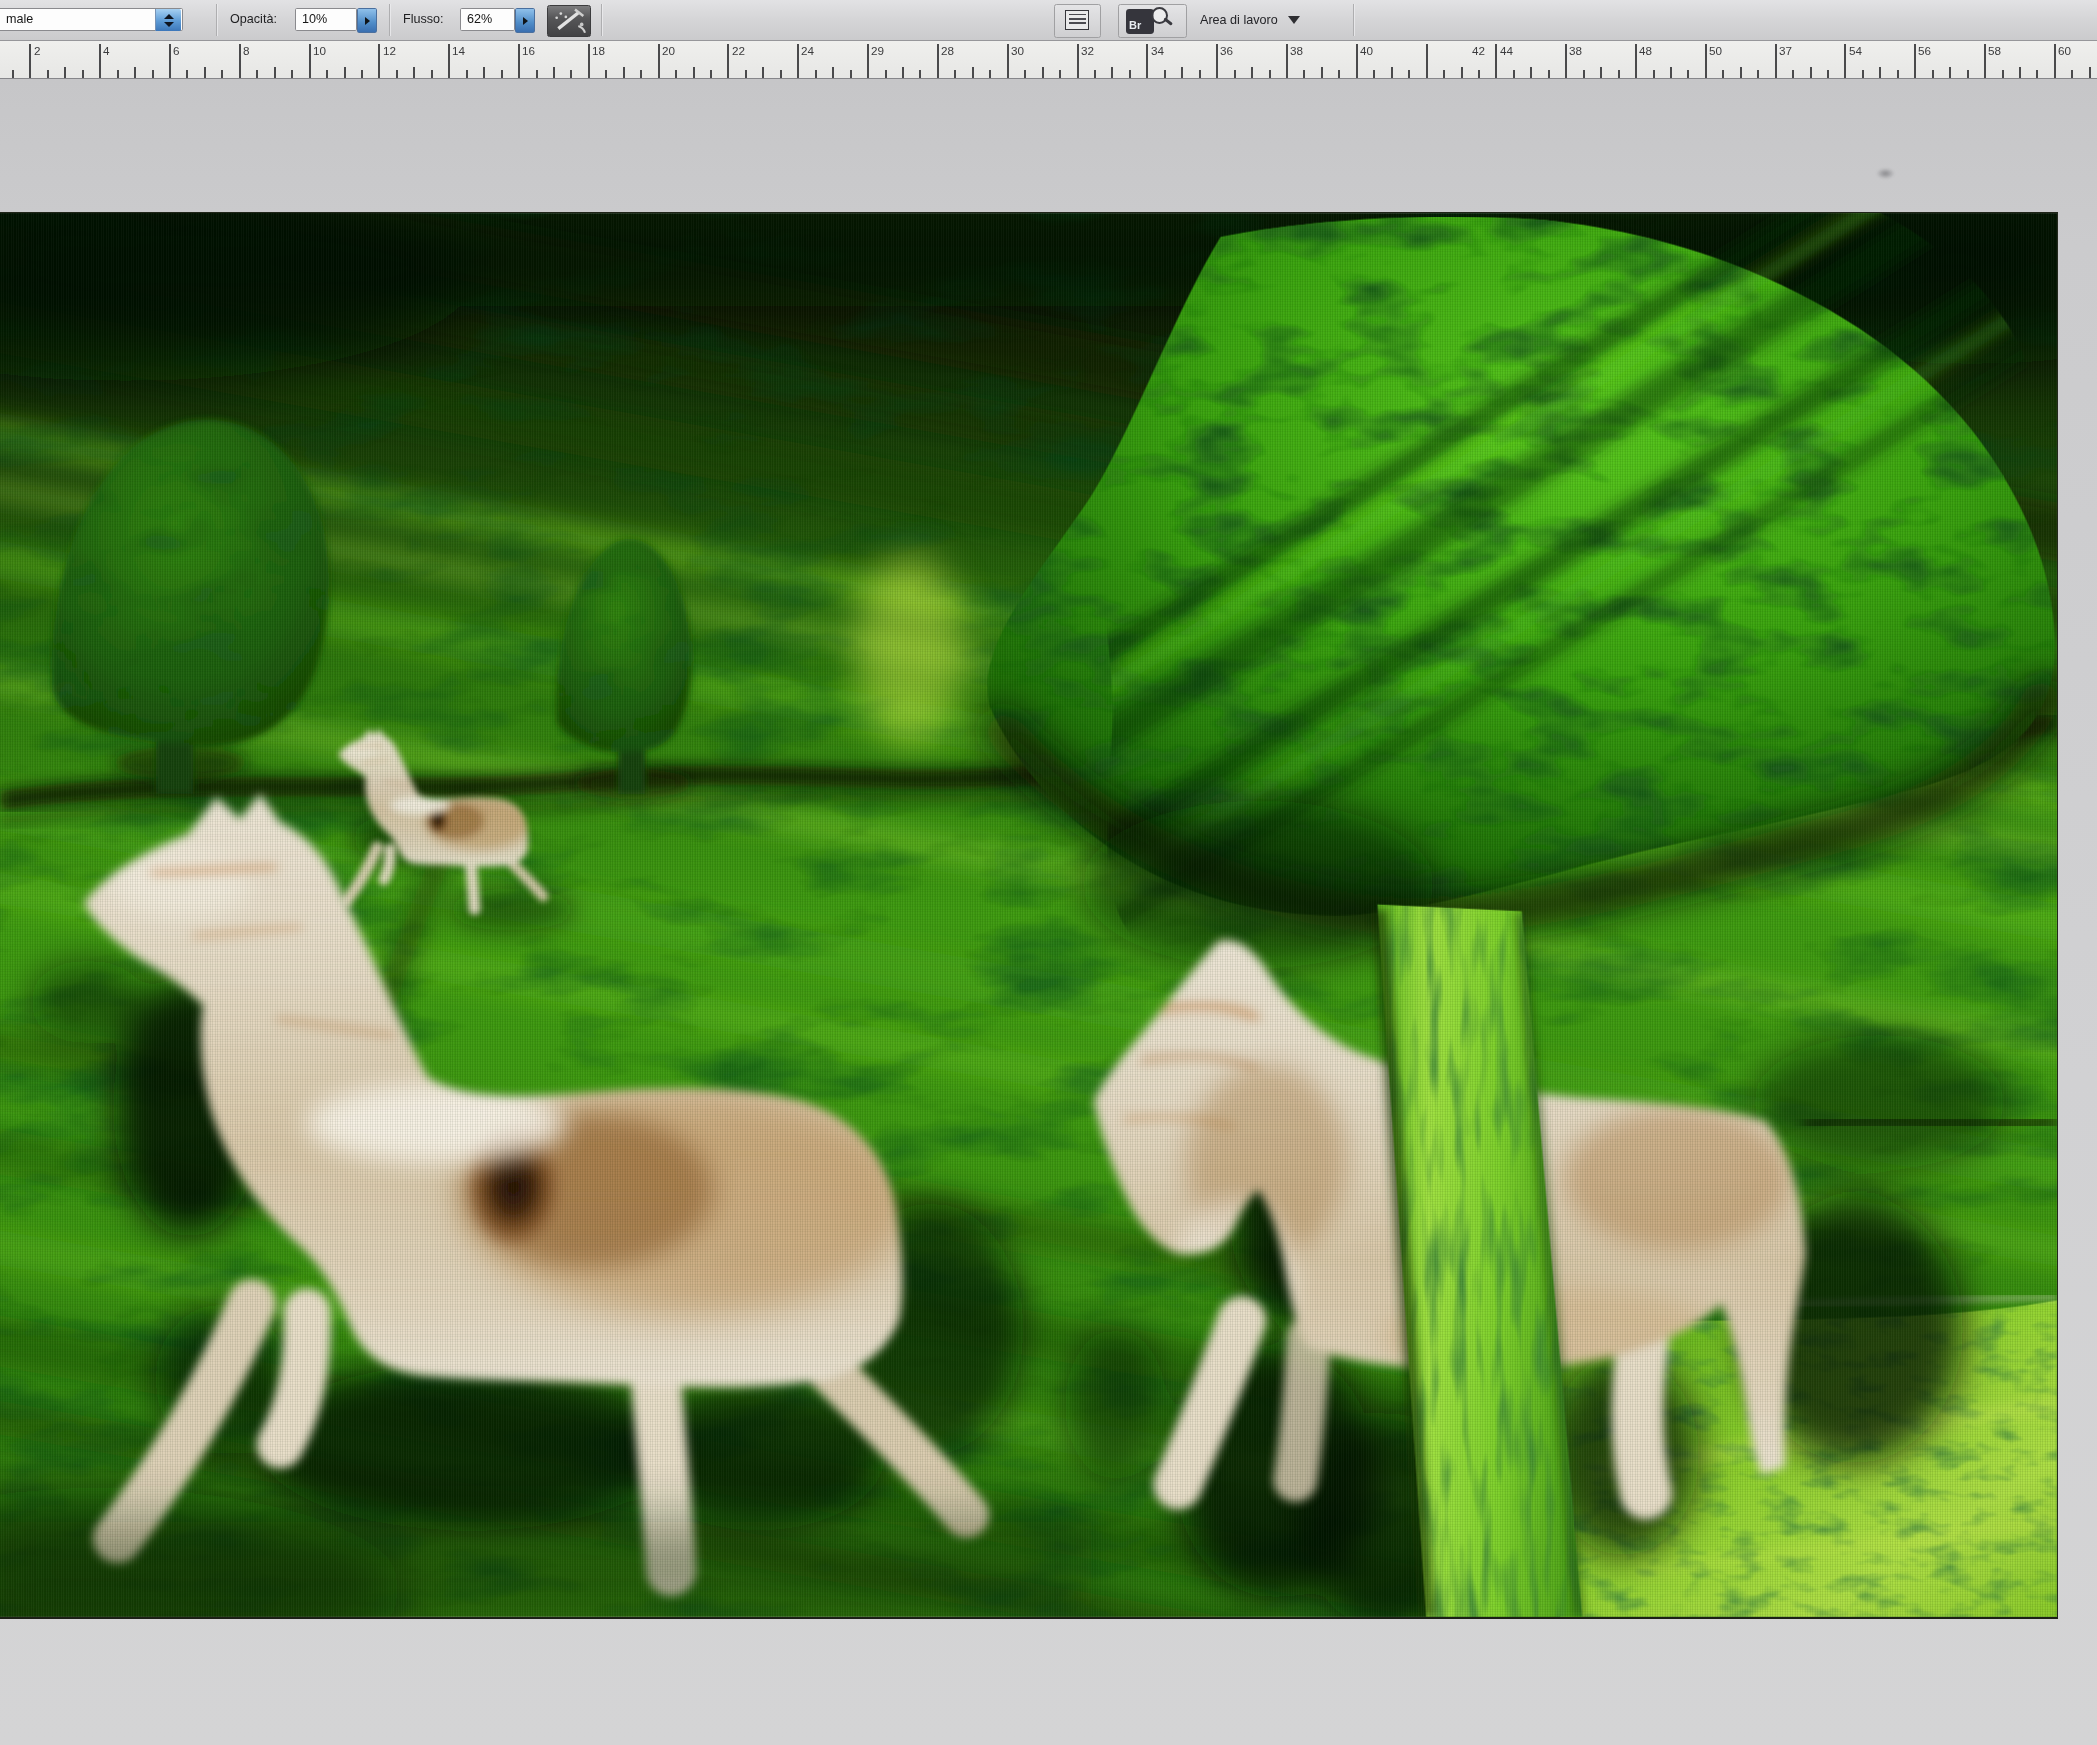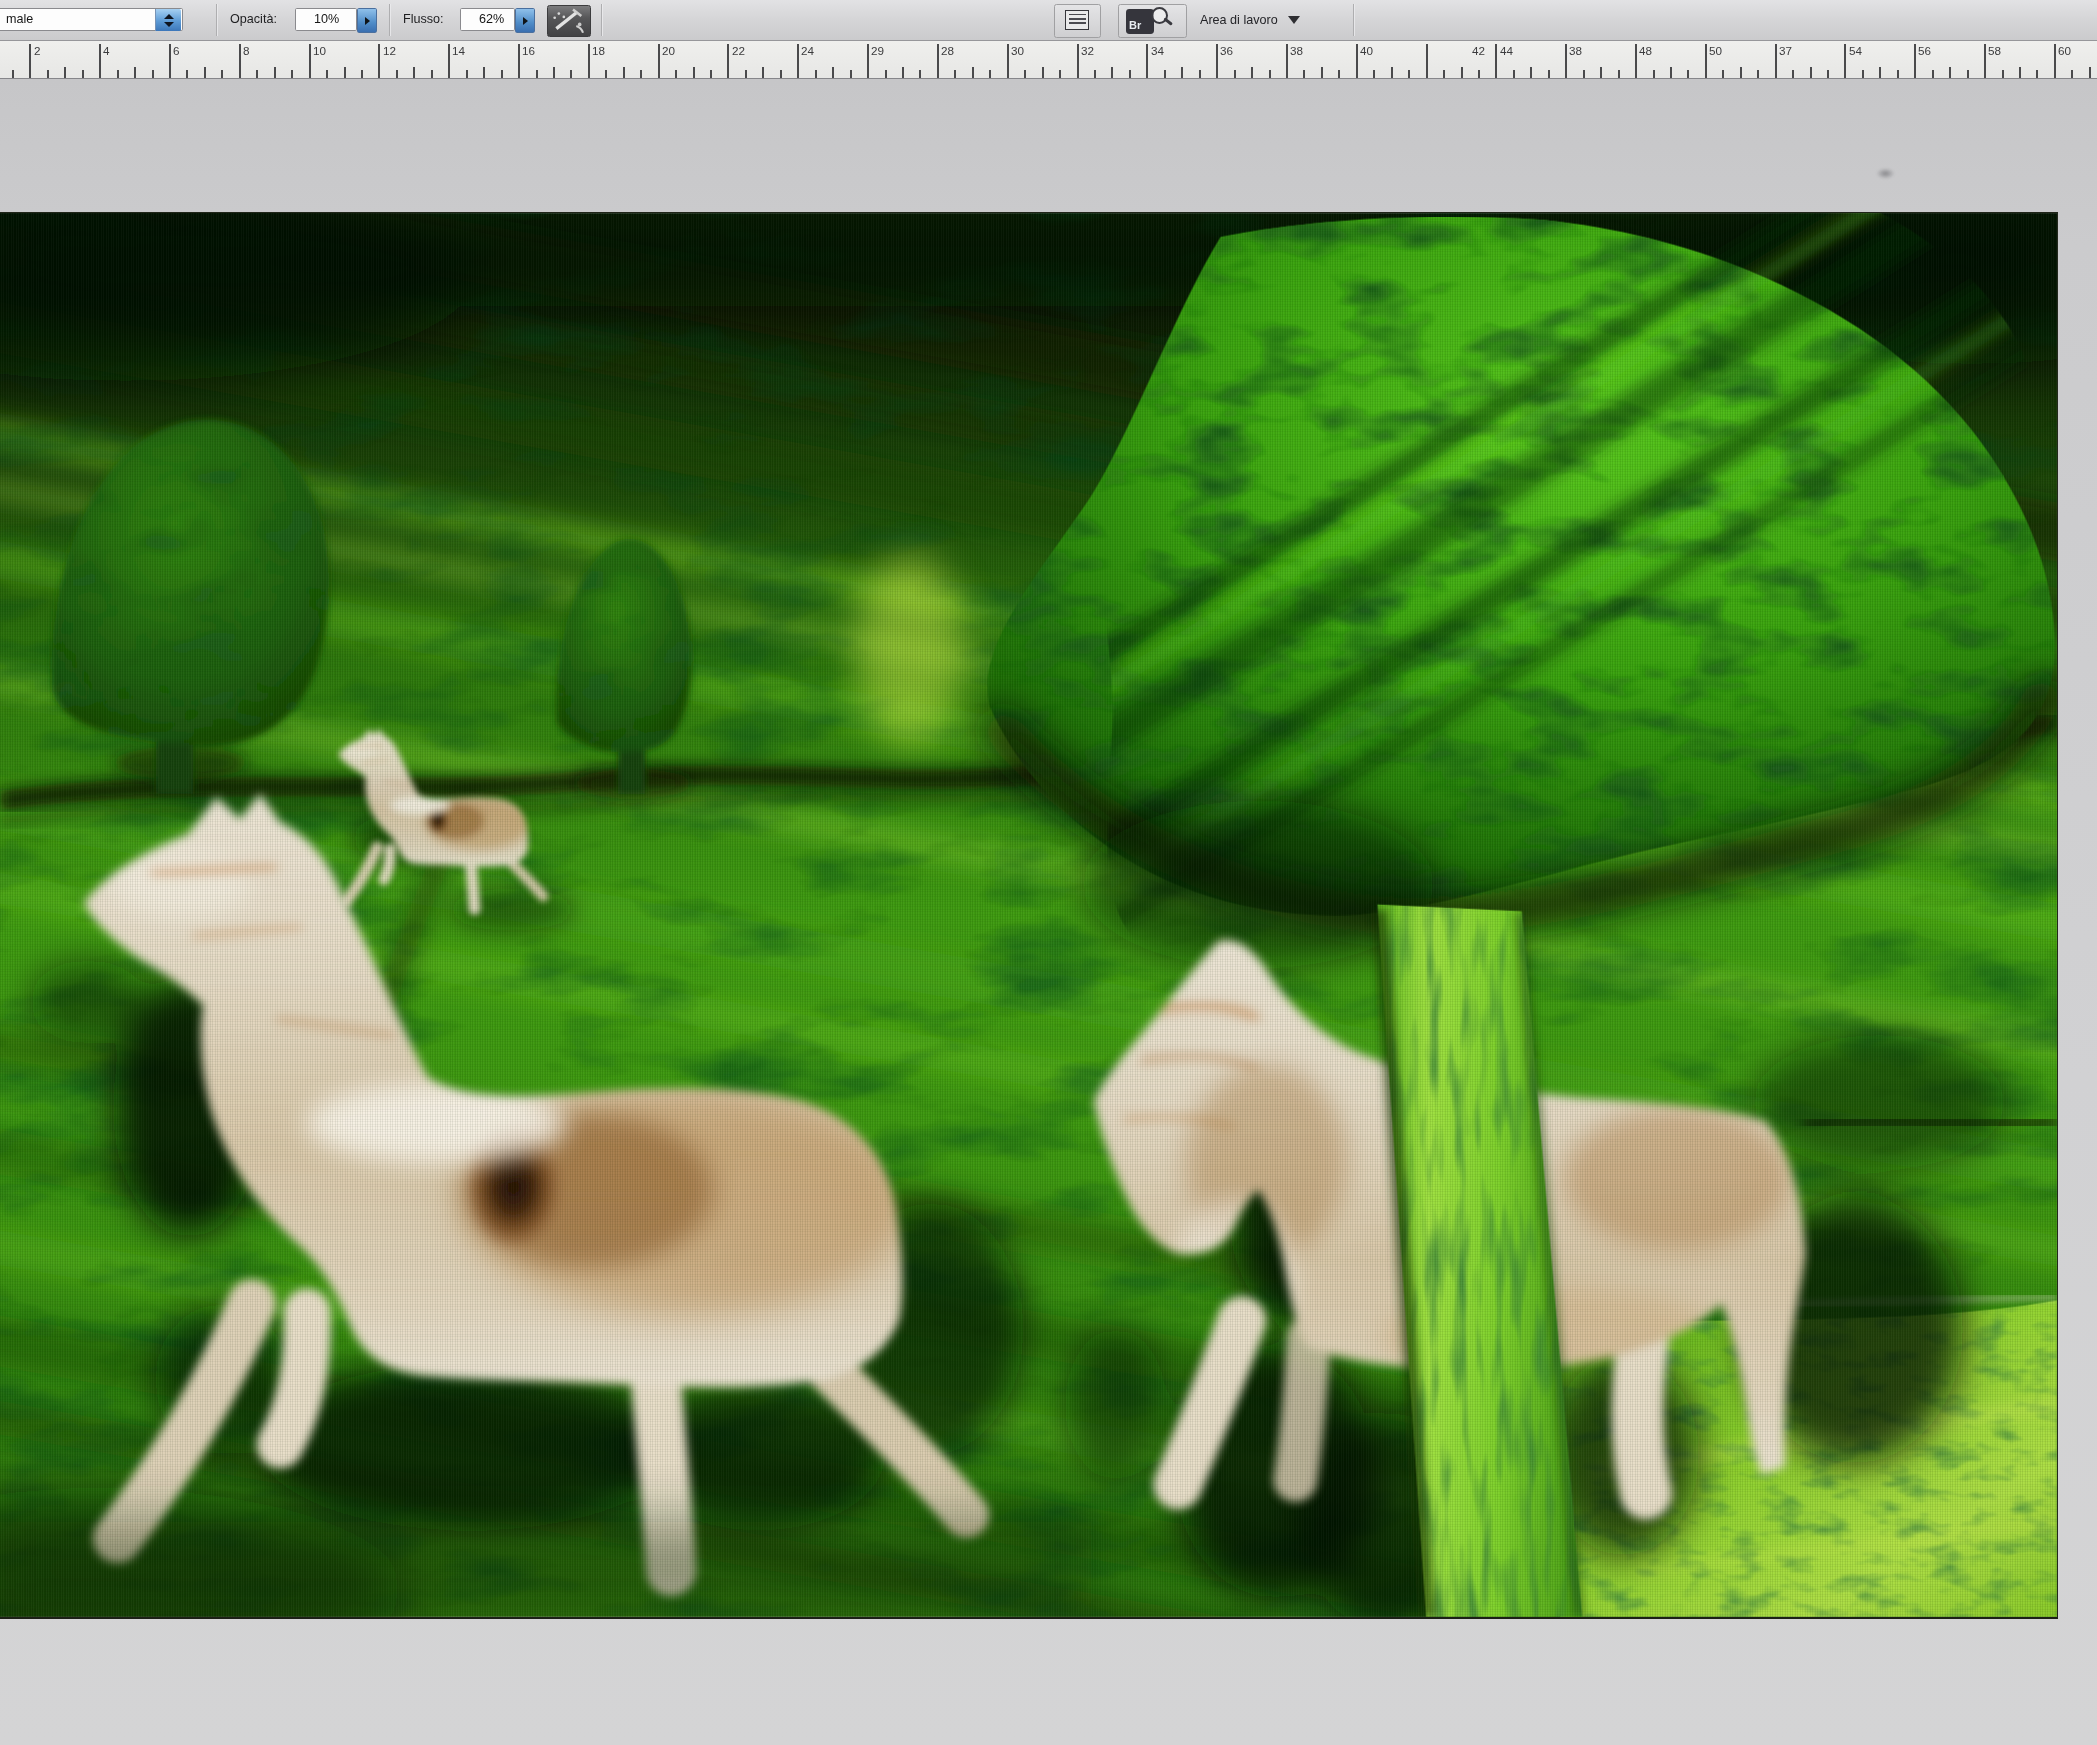--- a/index.html
+++ b/index.html
@@ -1,26 +1,26 @@
 <!DOCTYPE html>
 <html style="--accent-blue: #8fc0ea; --toolbar-gray: #d6d6d8; --ruler-gray: #ebebe9; --pasteboard-gray: #cdcdcf; --deep-shadow: #081402; --dark-green: #123404; --mid-green: #3f9a10; --bright-green: #7fd01d; --yellow-green: #c6e749; --trunk-green: #8fdc3a; --wood-light: #efe8d9; --wood-tan: #c89a63; --grain-orange: #c4752e; --knot-brown: #3a2008;font-size:13.4px"><head>
 <meta charset="utf-8">
 <style>
   html,body{margin:0;padding:0;background:#9a9a9c;}
   .app{position:relative;width:2098px;height:1745px;overflow:hidden;
-       font-family:"Liberation Sans",sans-serif;background:#cdcdcf;}
+       font-family:"Liberation Sans",sans-serif;background:#cdcdcf;text-align:right;}
 
   
   .options-bar{position:absolute;left:0;top:0;width:2098px;height:40px;
     background:linear-gradient(180deg,#e2e2e4 0%,#d6d6d8 45%,#cbcbcd 100%);
     border-bottom:0.8px solid #96969a;z-index:30;}
   .ob-label{position:absolute;top:11.7px;font-size:12.6px;color:#1e1e20;white-space:nowrap;}
   .field{position:absolute;top:7.6px;height:23.5px;background:#fdfdfd;border:0.8px solid #8a8a8e;
     border-radius:1.7px;font-size:12.6px;color:#161616;box-sizing:border-box;
-    display:flex;align-items:center;padding-left:18px;}
+    display:flex;align-items:center;padding-left:6px;}
   .slider-btn{position:absolute;top:7.6px;width:20px;height:25px;border:0.8px solid #4a6f9e;border-radius:1.7px;
     background:linear-gradient(180deg,var(--accent-blue,#8fc0ea) 0%,#4f8cc8 60%,#3a6fb0 100%);
     box-sizing:border-box;}
   .slider-btn::after{content:"";position:absolute;left:6.7px;top:8.4px;
     border-left:5.9px solid #101418;border-top:4.2px solid transparent;border-bottom:4.2px solid transparent;}
   .stepper{position:absolute;right:0.8px;top:0.8px;width:25px;height:22px;border-left:0.8px solid #7793b5;
     background:linear-gradient(180deg,#a6d0f2 0%,#5d9bd6 55%,#3c77ba 100%);border-radius:0 1.7px 1.7px 0;}
   .stepper::before{content:"";position:absolute;left:7.6px;top:4.2px;
     border-bottom:5px solid #0e1420;border-left:5px solid transparent;border-right:5px solid transparent;}
   .stepper::after{content:"";position:absolute;left:7.6px;bottom:4.2px;

